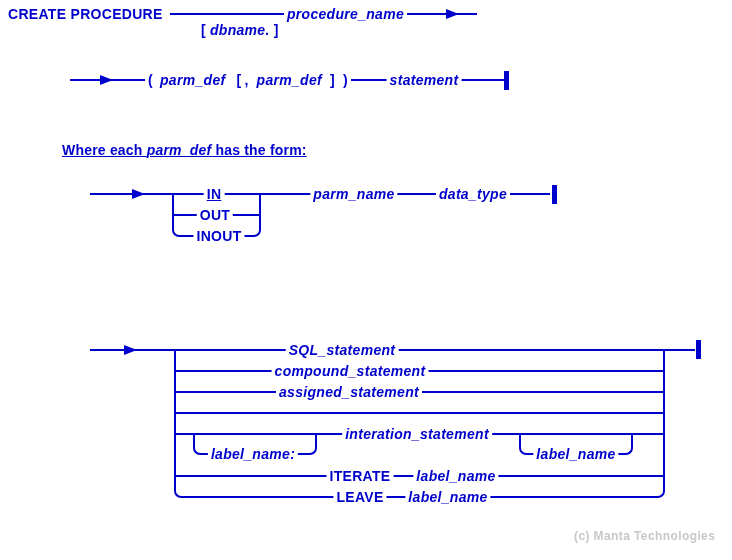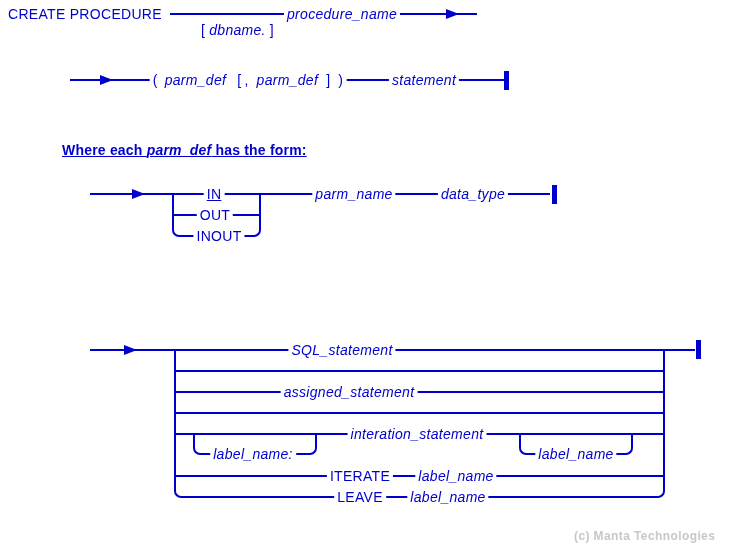--- a/index.html
+++ b/index.html
@@ -7,21 +7,21 @@
     --gray:#C8C8C8;
   }
   html,body{margin:0;padding:0;background:#fff;}
   #canvas{
     position:relative;width:732px;height:560px;background:#ffffff;overflow:hidden;
     font-family:"Liberation Sans", sans-serif;
   }
   .hline{position:absolute;height:2px;background:var(--blue);}
   .vline{position:absolute;width:2px;background:var(--blue);}
   .lbl{
-    position:absolute;color:var(--blue);font-weight:normal;font-size:14px;line-height:16px;
+    position:absolute;color:var(--blue);font-weight:bold;font-size:14px;line-height:16px;
     white-space:nowrap;background:#fff;padding:0 3px;letter-spacing:.3px;text-align:right;
   }
   .c{transform:translateX(-50%);}
   .var{font-style:italic;}
   .und{text-decoration:underline;}
   .arrow{
     position:absolute;width:0;height:0;
     border-left:13px solid var(--blue);
     border-top:5px solid transparent;border-bottom:5px solid transparent;
   }
@@ -91,20 +91,21 @@
   <div class="hline" style="left:174px;top:370px;width:491px;"></div>
   <div class="hline" style="left:174px;top:391px;width:491px;"></div>
   <div class="hline" style="left:174px;top:412px;width:491px;"></div>
   <div class="hline" style="left:174px;top:433px;width:491px;"></div>
   <div class="hline" style="left:174px;top:475px;width:491px;"></div>
   <div class="cbl" style="left:174px;top:491px;"></div>
   <div class="cbr" style="left:658px;top:491px;"></div>
   <div class="hline" style="left:181px;top:496px;width:477px;"></div>
 
   <div class="lbl var c" style="left:342px;top:342px;">SQL_statement</div>
+  <div class="lbl var c" style="left:350px;top:363px;">compound_statement</div>
   <div class="lbl var c" style="left:349px;top:384px;">assigned_statement</div>
   <div class="lbl var c" style="left:417px;top:426px;">interation_statement</div>
 
   <div class="vline" style="left:193px;top:434px;height:14px;"></div>
   <div class="cbl" style="left:193px;top:448px;"></div>
   <div class="hline" style="left:200px;top:453px;width:110px;"></div>
   <div class="cbr" style="left:310px;top:448px;"></div>
   <div class="vline" style="left:315px;top:434px;height:14px;"></div>
   <div class="lbl var c" style="left:253px;top:446px;">label_name:</div>
 

